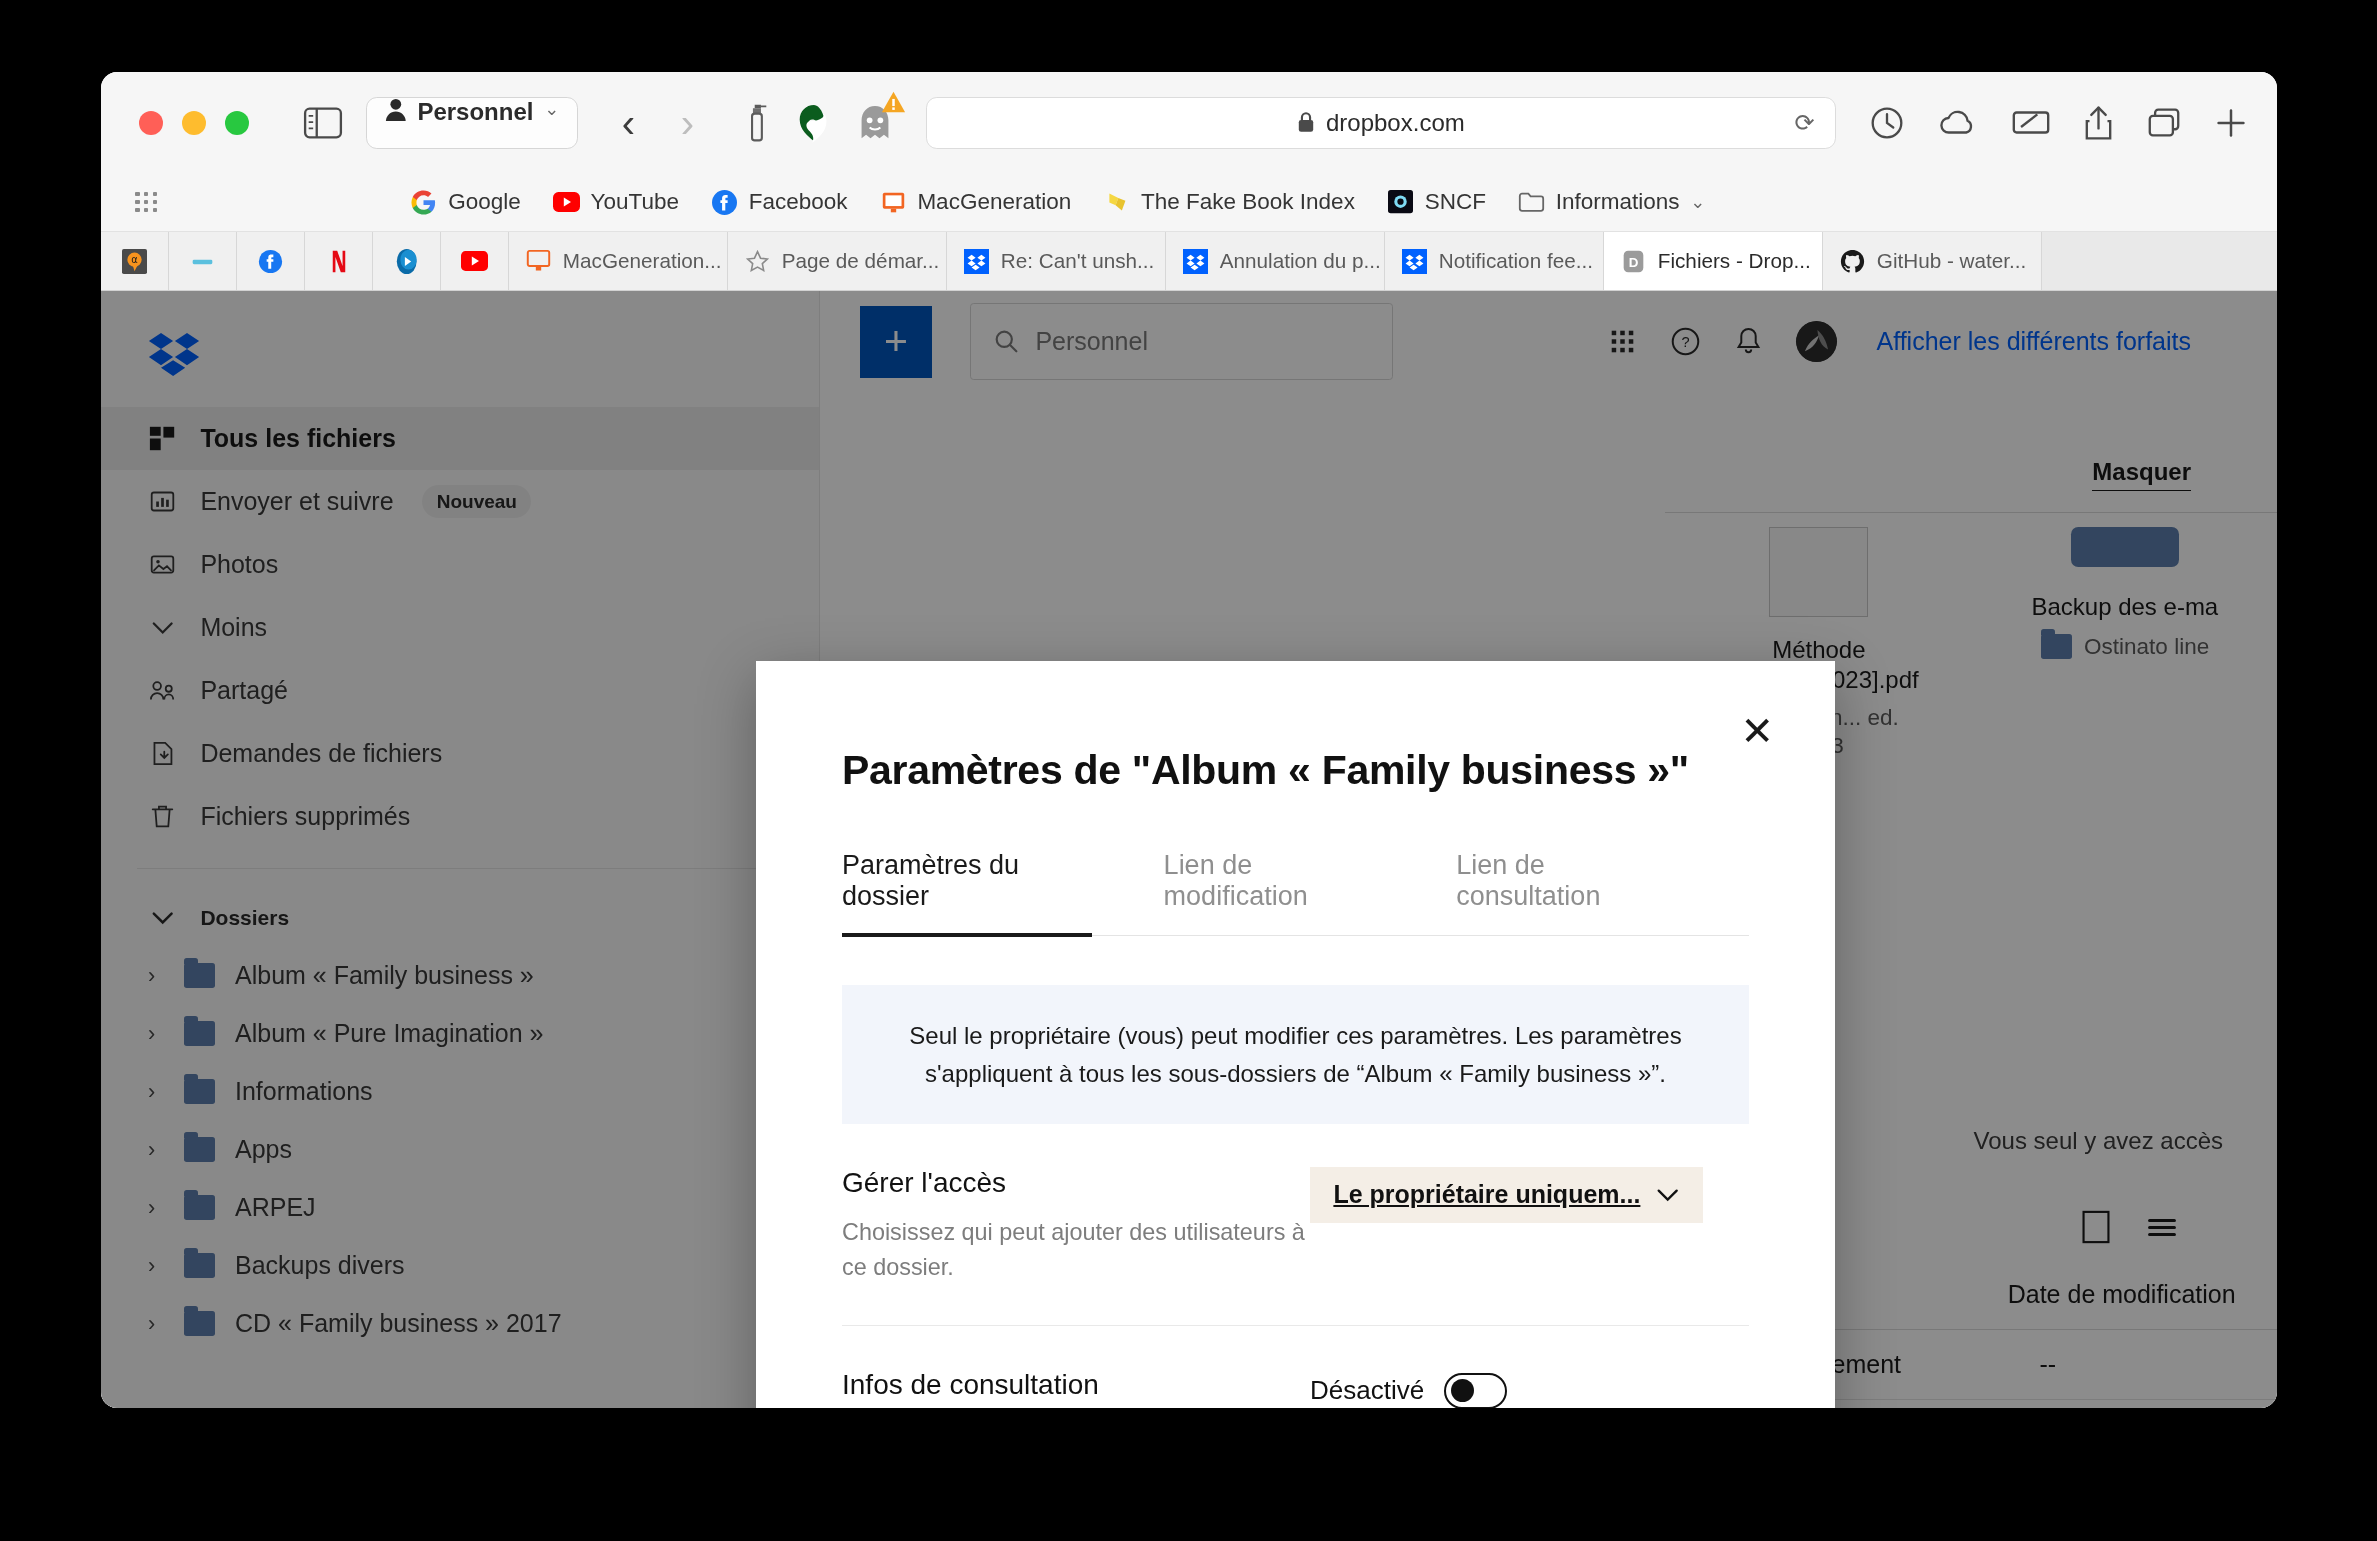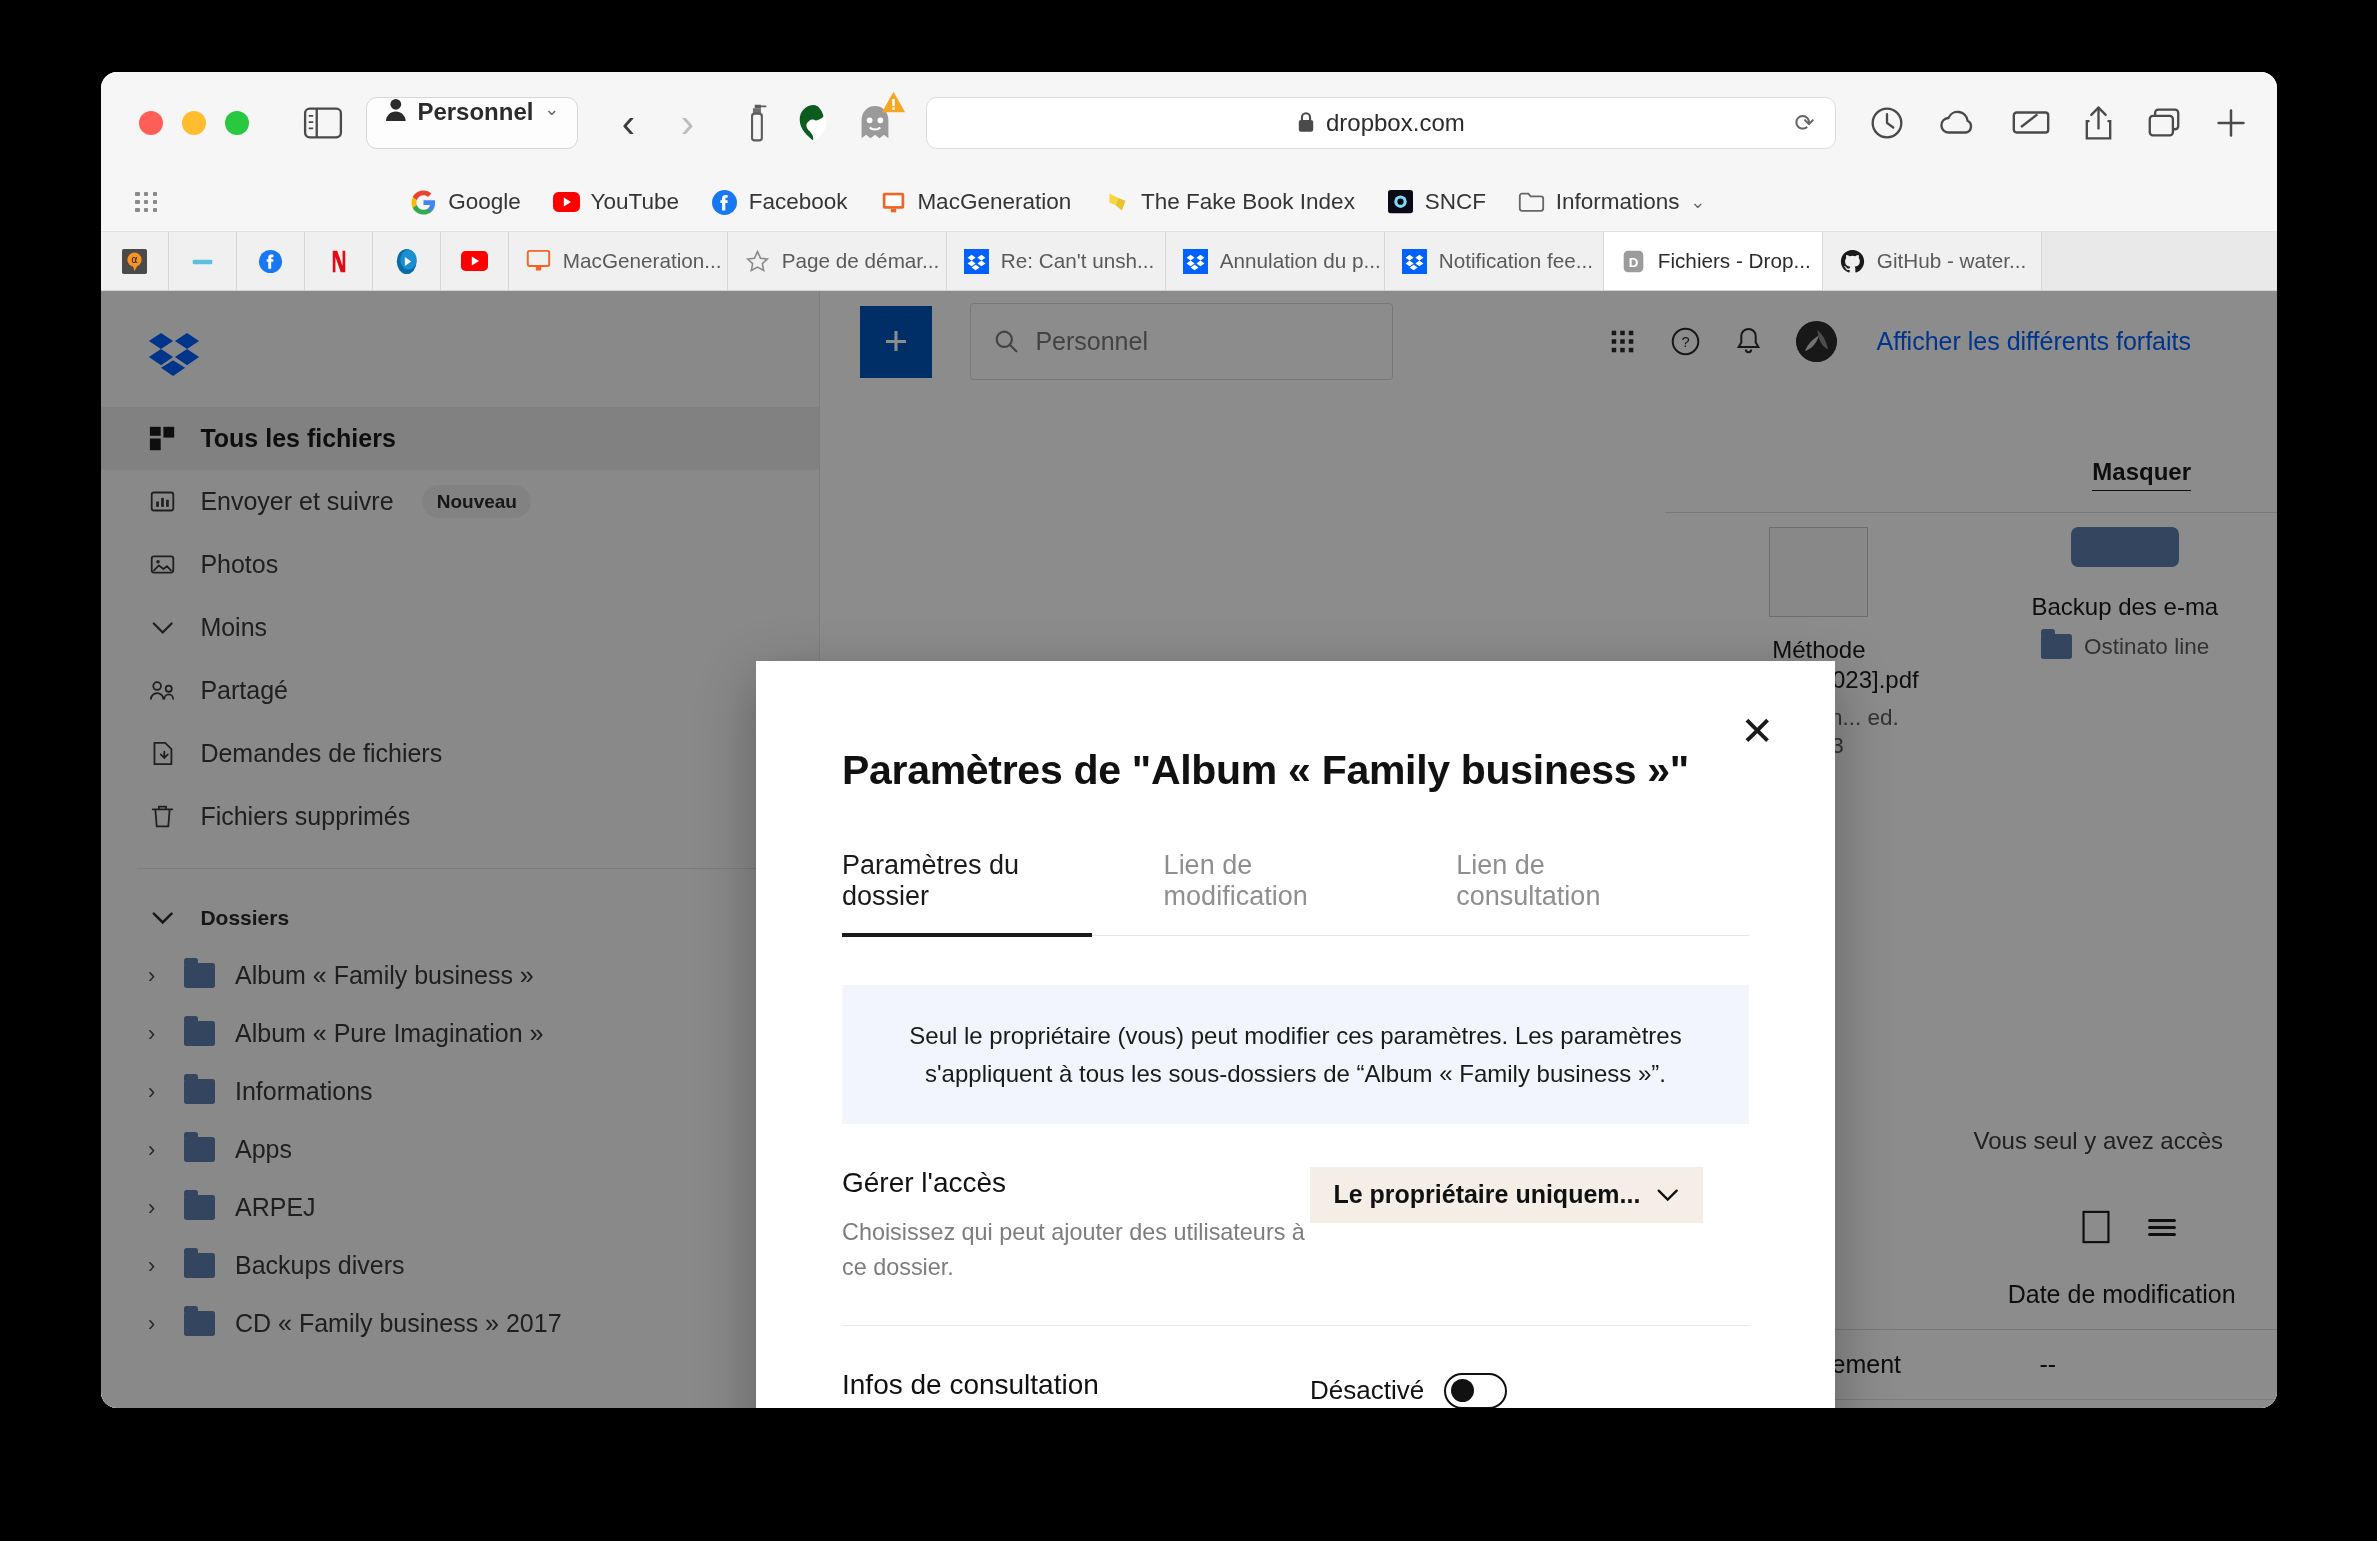--- a/index.html
+++ b/index.html
@@ -257,20 +257,21 @@
   .setting .txt { flex: 1; max-width: 468px; }
   .setting .stitle { font-size: 28px; color: #111; margin-bottom: 16px; }
   .setting .sdesc { font-size: 23.4px; color: #7d7d7d; line-height: 1.5; }
   .select-pill {
     background: #f4eee6;
     padding: 0 23.4px;
     height: 56px; min-width: 392px;
     display: flex; align-items: center; justify-content: space-between; gap: 16px;
     font-size: 25px; font-weight: bold; color: #111;
     cursor: pointer;
+    text-decoration: underline;
   }
   .toggle-wrap { display: flex; align-items: center; gap: 20px; margin-top: 3.6px; }
   .toggle-label { font-size: 26px; color: #111; }
   .switch {
     width: 63px; height: 36px; border: 2.2px solid #111; border-radius: 898px;
     background: #fff; display: flex; align-items: center; padding: 0 4.5px; cursor: pointer;
   }
   .switch .knob { width: 23.4px; height: 23.4px; border-radius: 50%; background: #111; }
 
   svg { display: block; }

